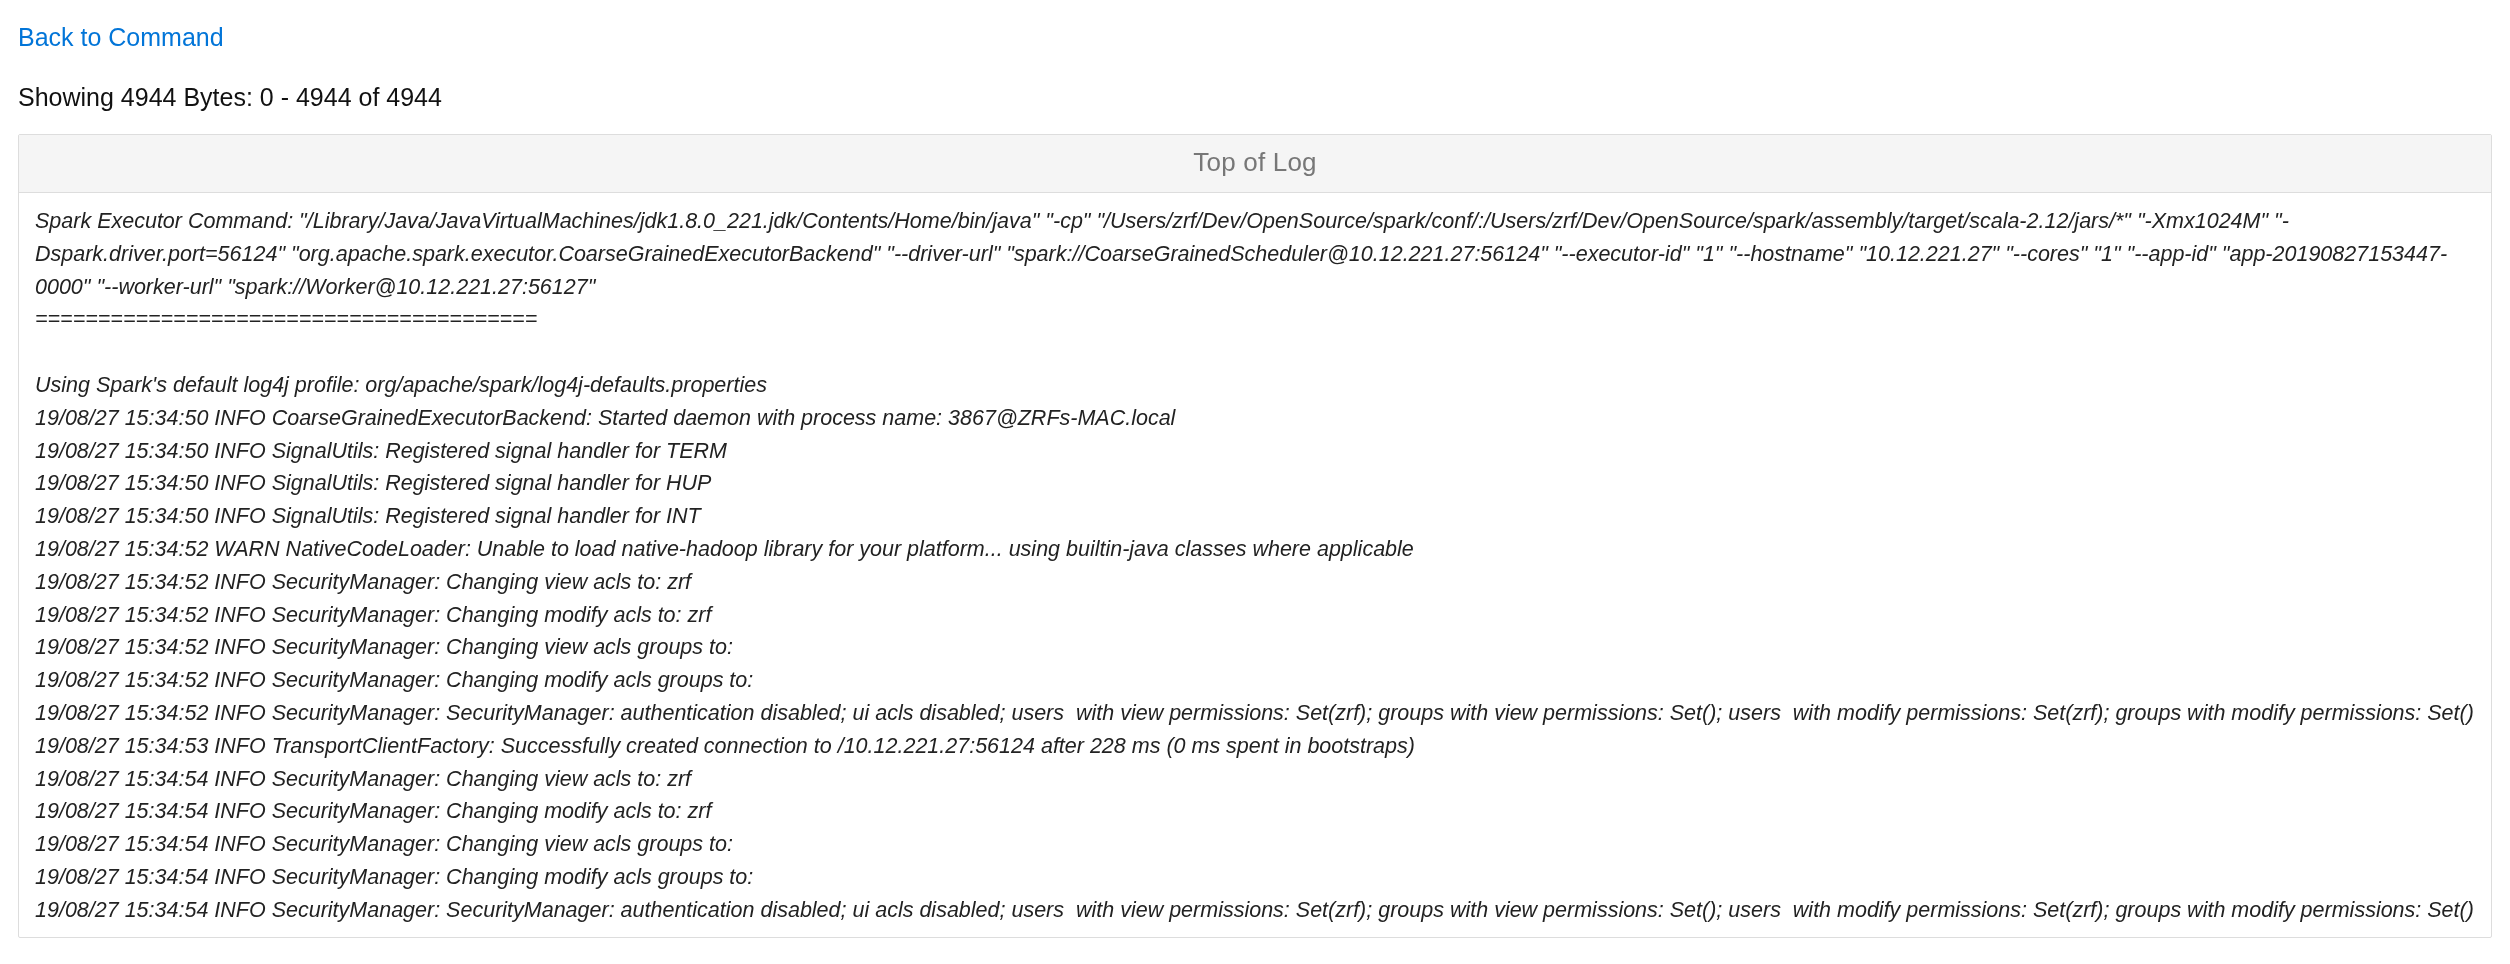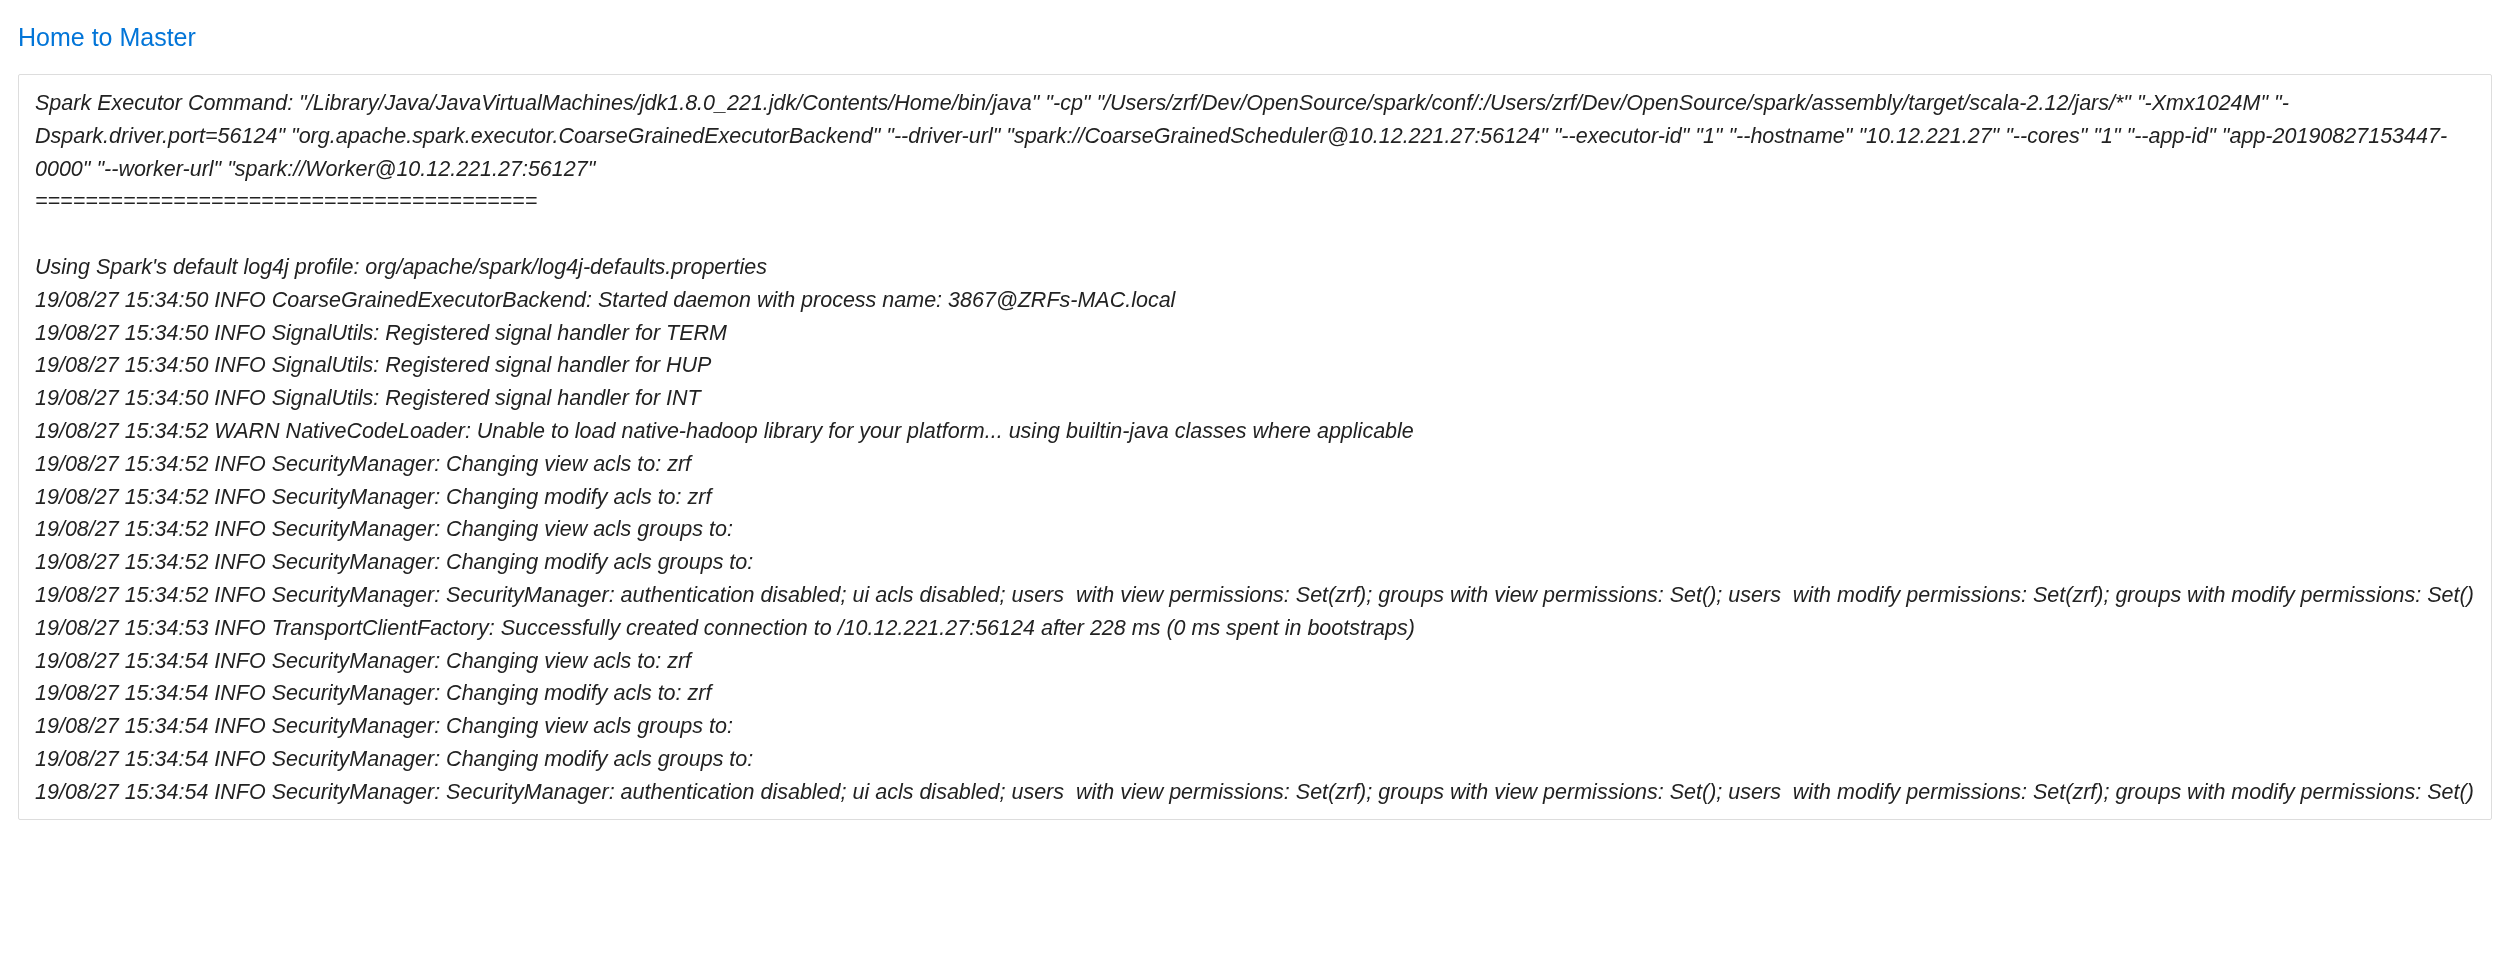--- a/index.html
+++ b/index.html
@@ -66,20 +66,22 @@
   }
   .log-line.blank {
     height: 32.8px;
   }
 </style>
 </head>
 <body>
 
 <div class="page">
 
-  <a class="back-link" href="#">Home to Master</a>
+  <a class="back-link" href="#">Back to Command</a>
 
+  <div class="showing-line">Showing 4944 Bytes: 0 - 4944 of 4944</div>
 
   <div class="log-panel">
+    <div class="log-panel-header">Top of Log</div>
     <div class="log-body"><div class="log-line">Spark Executor Command: "/Library/Java/JavaVirtualMachines/jdk1.8.0_221.jdk/Contents/Home/bin/java" "-cp" "/Users/zrf/Dev/OpenSource/spark/conf/:/Users/zrf/Dev/OpenSource/spark/assembly/target/scala-2.12/jars/*" "-Xmx1024M" "-Dspark.driver.port=56124" "org.apache.spark.executor.CoarseGrainedExecutorBackend" "--driver-url" "spark://CoarseGrainedScheduler@10.12.221.27:56124" "--executor-id" "1" "--hostname" "10.12.221.27" "--cores" "1" "--app-id" "app-20190827153447-0000" "--worker-url" "spark://Worker@10.12.221.27:56127"</div><div class="log-line">========================================</div><div class="log-line blank"></div><div class="log-line">Using Spark's default log4j profile: org/apache/spark/log4j-defaults.properties</div><div class="log-line">19/08/27 15:34:50 INFO CoarseGrainedExecutorBackend: Started daemon with process name: 3867@ZRFs-MAC.local</div><div class="log-line">19/08/27 15:34:50 INFO SignalUtils: Registered signal handler for TERM</div><div class="log-line">19/08/27 15:34:50 INFO SignalUtils: Registered signal handler for HUP</div><div class="log-line">19/08/27 15:34:50 INFO SignalUtils: Registered signal handler for INT</div><div class="log-line">19/08/27 15:34:52 WARN NativeCodeLoader: Unable to load native-hadoop library for your platform... using builtin-java classes where applicable</div><div class="log-line">19/08/27 15:34:52 INFO SecurityManager: Changing view acls to: zrf</div><div class="log-line">19/08/27 15:34:52 INFO SecurityManager: Changing modify acls to: zrf</div><div class="log-line">19/08/27 15:34:52 INFO SecurityManager: Changing view acls groups to:</div><div class="log-line">19/08/27 15:34:52 INFO SecurityManager: Changing modify acls groups to:</div><div class="log-line">19/08/27 15:34:52 INFO SecurityManager: SecurityManager: authentication disabled; ui acls disabled; users  with view permissions: Set(zrf); groups with view permissions: Set(); users  with modify permissions: Set(zrf); groups with modify permissions: Set()</div><div class="log-line">19/08/27 15:34:53 INFO TransportClientFactory: Successfully created connection to /10.12.221.27:56124 after 228 ms (0 ms spent in bootstraps)</div><div class="log-line">19/08/27 15:34:54 INFO SecurityManager: Changing view acls to: zrf</div><div class="log-line">19/08/27 15:34:54 INFO SecurityManager: Changing modify acls to: zrf</div><div class="log-line">19/08/27 15:34:54 INFO SecurityManager: Changing view acls groups to:</div><div class="log-line">19/08/27 15:34:54 INFO SecurityManager: Changing modify acls groups to:</div><div class="log-line">19/08/27 15:34:54 INFO SecurityManager: SecurityManager: authentication disabled; ui acls disabled; users  with view permissions: Set(zrf); groups with view permissions: Set(); users  with modify permissions: Set(zrf); groups with modify permissions: Set()</div></div>
   </div>
 
 </div>
 
 </body></html>

